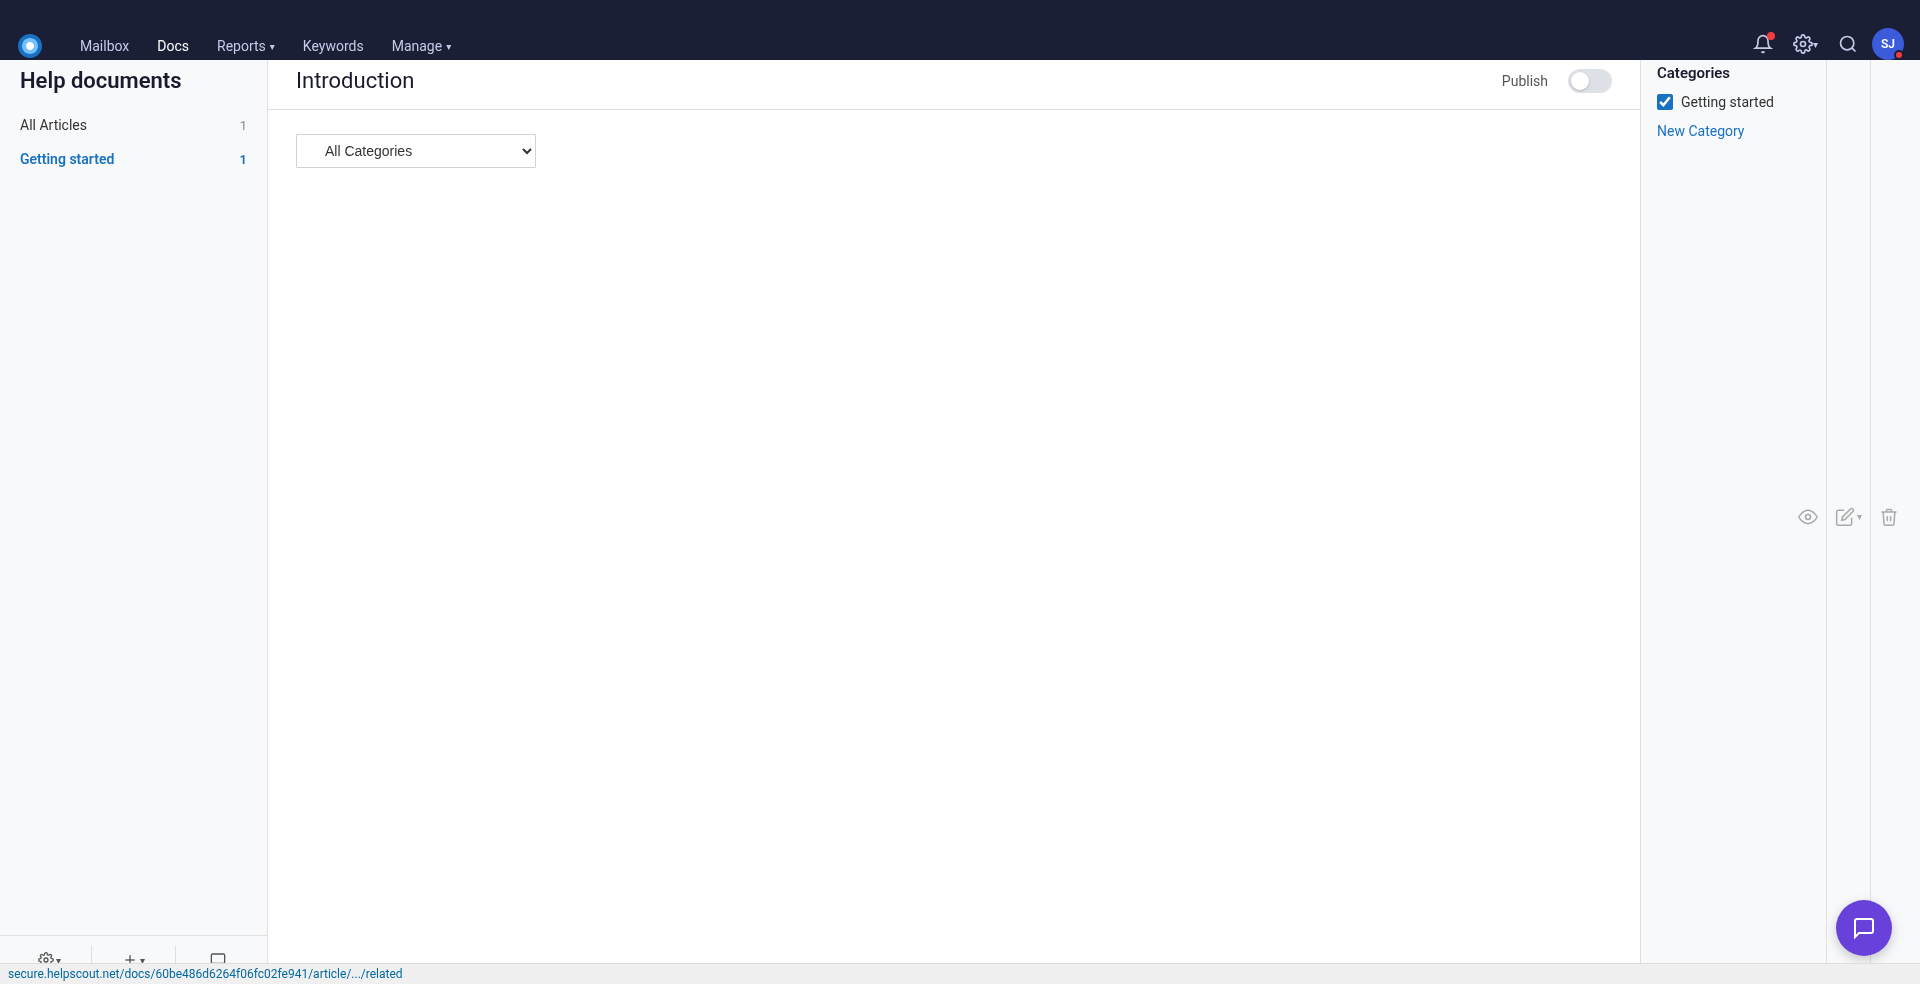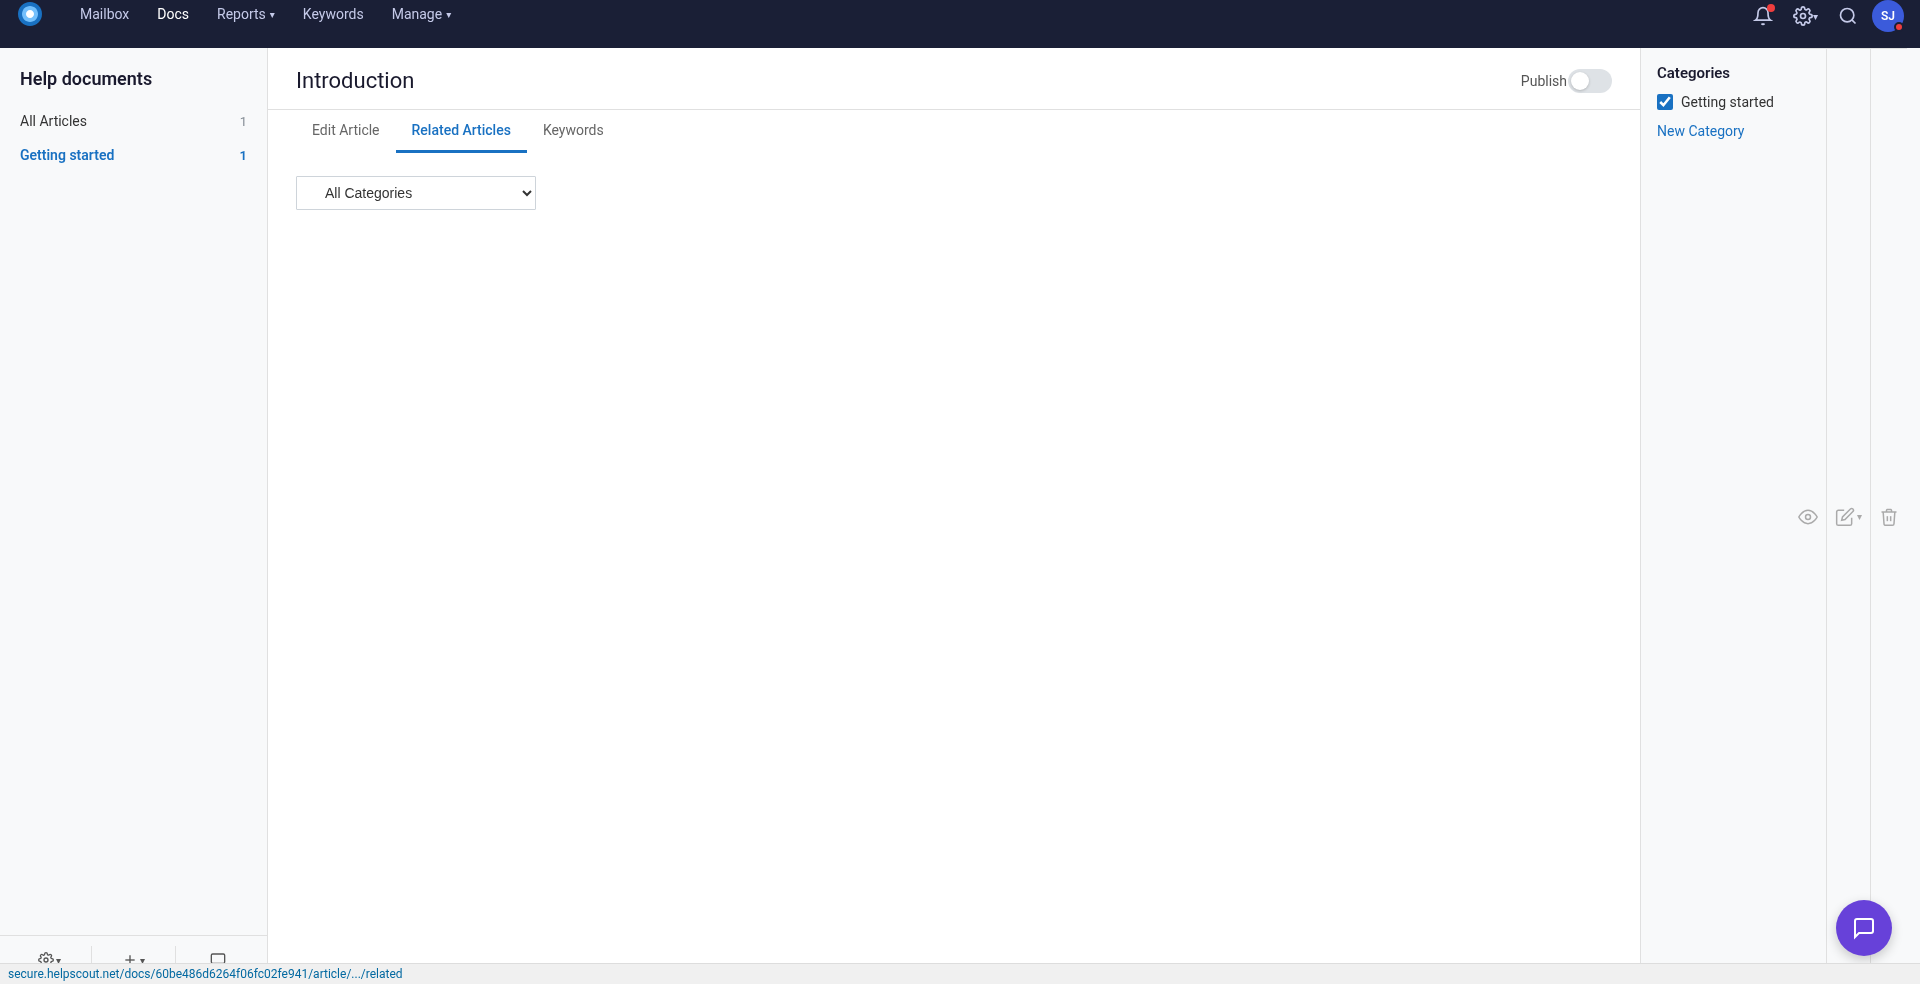--- a/index.html
+++ b/index.html
@@ -1,21 +1,21 @@
 <!DOCTYPE html>
 <html><head>
   <meta charset="utf-8">
   <style>
     * { margin: 0; padding: 0; box-sizing: border-box; }
     body { font-family: -apple-system, BlinkMacSystemFont, 'Segoe UI', Roboto, sans-serif; font-size: 14px; background: #f3f4f6; color: #333; }
 
     
     .topnav {
-      display: flex; align-items: flex-start;
-      background: #1a1f36; height: 48px; padding: 0 16px;
+      display: flex; align-items: flex-end;
+      background: #1a1f36; height: 60px; padding: 0 16px;
       position: fixed; top: 0; left: 0; right: 0; z-index: 100;
     }
     .topnav-logo { margin-right: 24px; }
     .topnav-logo svg { display: block; }
     .topnav-items { display: flex; align-items: center; flex: 1; gap: 4px; }
     .topnav-item {
       color: #c5cae9; padding: 6px 12px; border-radius: 4px;
       cursor: pointer; font-size: 14px; display: flex; align-items: center; gap: 4px;
       text-decoration: none;
     }
@@ -47,21 +47,21 @@
       display: flex; margin-top: 48px; height: calc(100vh - 48px);
     }
 
     
     .sidebar {
       width: 268px; background: #f8f9fa; border-right: 1px solid #e0e0e0;
       display: flex; flex-direction: column; flex-shrink: 0;
       overflow: hidden;
     }
     .sidebar-title {
-      font-size: 18px; font-weight: 600; color: #1a1a2e;
+      font-size: 22px; font-weight: 600; color: #1a1a2e;
       padding: 20px 20px 16px;
     }
     .sidebar-list { flex: 1; overflow-y: auto; padding: 0 12px; }
     .sidebar-item {
       display: flex; align-items: center; justify-content: space-between;
       padding: 8px 8px; border-radius: 4px; cursor: pointer;
       margin-bottom: 2px;
     }
     .sidebar-item.active { color: #1971c2; font-weight: 600; }
     .sidebar-item-label { font-size: 14px; }
@@ -80,21 +80,21 @@
 
     
     .main-content {
       flex: 1; display: flex; flex-direction: column; background: #fff; overflow: hidden;
     }
     .article-header {
       display: flex; align-items: center; justify-content: space-between;
       padding: 20px 28px 0; border-bottom: 1px solid #e0e0e0;
     }
     .article-title { font-size: 22px; font-weight: 400; color: #1a1a2e; padding-bottom: 16px; }
-    .publish-area { display: flex; align-items: center; gap: 1px; padding-bottom: 16px; }
+    .publish-area { display: flex; align-items: center; gap: 20px; padding-bottom: 16px; }
     .publish-label { color: #555; font-size: 14px; }
     .toggle-switch {
       width: 44px; height: 24px; background: #dee2e6; border-radius: 12px;
       position: relative; cursor: pointer; transition: background 0.2s;
     }
     .toggle-knob {
       position: absolute; top: 3px; left: 3px; width: 18px; height: 18px;
       background: #fff; border-radius: 50%; box-shadow: 0 1px 3px rgba(0,0,0,0.2);
     }
     .article-tabs {
@@ -254,25 +254,20 @@
   <main class="main-content">
     <div class="article-header">
       <h1 class="article-title">Introduction</h1>
       <div class="publish-area">
         <span class="publish-label">Publish</span>
         <div class="toggle-switch">
           <div class="toggle-knob"></div>
         </div>
       </div>
     </div>
-    <div class="article-tabs">
-      <div class="tab-item">Edit Article</div>
-      <div class="tab-item active">Related Articles</div>
-      <div class="tab-item">Keywords</div>
-    </div>
     <div class="article-body">
       <select class="category-dropdown"><option>All Categories</option><option>Getting started</option></select>
     </div>
   </main>
 
   <aside class="right-panel">
     <div class="right-panel-section">
       <div class="right-panel-title">Categories</div>
       <div class="category-item">
         <input type="checkbox" class="category-checkbox" checked="" style="">

